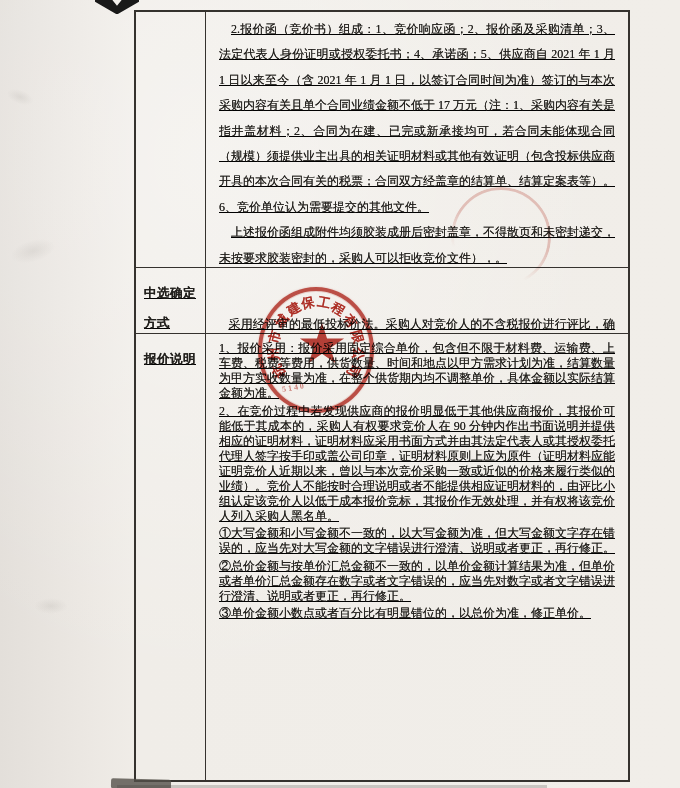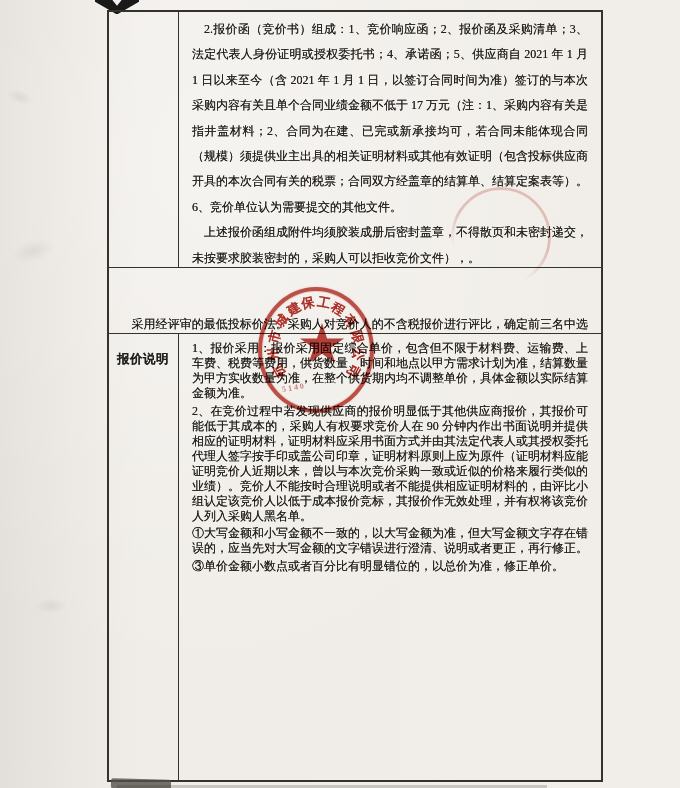--- a/index.html
+++ b/index.html
@@ -7,22 +7,22 @@
        font-family:"Liberation Serif","DejaVu Serif",serif;}
   .page{position:relative;width:680px;height:788px;overflow:hidden;
         background:
           radial-gradient(ellipse at 30% 20%, rgba(255,255,255,.35), rgba(255,255,255,0) 60%),
           linear-gradient(90deg,#e3dfda 0px,#ece8e3 90px,#f0ede8 140px,#f1eee9 100%);
   }
   
   .top-arrow{position:absolute;left:95px;top:-3px;width:44px;height:17px;background:#191919;
      clip-path:polygon(0 0,34% 0,50% 52%,66% 0,100% 0,100% 28%,52% 100%,48% 100%,0 28%);}
   
-  .tbl{position:absolute;left:107px;top:10px;width:496px;height:772px;
-       border:2px solid #35322e;box-sizing:border-box;background:transparent;}
+  .tbl{position:absolute;left:134px;top:10px;width:496px;height:772px;
+       border:2px solid #35322e;box-sizing:border-box;background:transparent;text-decoration:underline;}
   .row{display:flex;box-sizing:border-box;border-bottom:1.6px solid #35322e;overflow:hidden;}
   .row:last-child{border-bottom:none;}
   .row-1{height:256px;}
   .row-2{height:66px;}
   .row-3{height:446px;justify-content:flex-end;}
   .label-cell{width:70px;min-width:70px;box-sizing:border-box;border-right:1.6px solid #35322e;
        padding:10px 2px 0 8px;font-size:12.5px;line-height:30px;color:#22201d;
        letter-spacing:.5px;font-weight:600;}
   .content-cell{flex:1;box-sizing:border-box;padding:5px 13px 0 13px;color:#22201d;
        text-align:justify;overflow:hidden;}
@@ -74,31 +74,33 @@
 
     <div class="row row-1">
       <div class="label-cell"></div>
       <div class="content-cell cell-r1">
           <p>2.报价函（竞价书）组成：1、竞价响应函；2、报价函及采购清单；3、法定代表人身份证明或授权委托书；4、承诺函；5、供应商自 2021 年 1 月 1 日以来至今（含 2021 年 1 月 1 日，以签订合同时间为准）签订的与本次采购内容有关且单个合同业绩金额不低于 17 万元（注：1、采购内容有关是指井盖材料；2、合同为在建、已完或新承接均可，若合同未能体现合同（规模）须提供业主出具的相关证明材料或其他有效证明（包含投标供应商开具的本次合同有关的税票；合同双方经盖章的结算单、结算定案表等）。6、竞价单位认为需要提交的其他文件。</p>
           <p>上述报价函组成附件均须胶装成册后密封盖章，不得散页和未密封递交，未按要求胶装密封的，采购人可以拒收竞价文件），。</p>
         </div>
     </div>
 
     <div class="row row-2">
+      <div class="label-cell">中选确定方式</div>
       <div class="content-cell cell-r2">
           <p>采用经评审的最低投标价法。采购人对竞价人的不含税报价进行评比，确定前三名中选候选人并进行公示，在公示结束后由采购人自主确定最终中选人，达到优质采购的目的。评审时，如供应商U盘内的竞价文件电子版与纸质竞价文件不一致时，按照供应商提交的纸质竞价文件进行评审。</p>
         </div>
     </div>
 
     <div class="row row-3">
       <div class="label-cell">报价说明</div>
       <div class="content-cell cell-r3">
           <p>1、报价采用：报价采用固定综合单价，包含但不限于材料费、运输费、上车费、税费等费用，供货数量、时间和地点以甲方需求计划为准，结算数量为甲方实收数量为准，在整个供货期内均不调整单价，具体金额以实际结算金额为准。</p>
           <p>2、在竞价过程中若发现供应商的报价明显低于其他供应商报价，其报价可能低于其成本的，采购人有权要求竞价人在 90 分钟内作出书面说明并提供相应的证明材料，证明材料应采用书面方式并由其法定代表人或其授权委托代理人签字按手印或盖公司印章，证明材料原则上应为原件（证明材料应能证明竞价人近期以来，曾以与本次竞价采购一致或近似的价格来履行类似的业绩）。竞价人不能按时合理说明或者不能提供相应证明材料的，由评比小组认定该竞价人以低于成本报价竞标，其报价作无效处理，并有权将该竞价人列入采购人黑名单。</p>
           <p>①大写金额和小写金额不一致的，以大写金额为准，但大写金额文字存在错误的，应当先对大写金额的文字错误进行澄清、说明或者更正，再行修正。</p>
+          <p>②总价金额与按单价汇总金额不一致的，以单价金额计算结果为准，但单价或者单价汇总金额存在数字或者文字错误的，应当先对数字或者文字错误进行澄清、说明或者更正，再行修正。</p>
           <p>③单价金额小数点或者百分比有明显错位的，以总价为准，修正单价。</p>
         </div>
     </div>
 
   </div>
 
   <div class="seal">
     <div class="seal-ring"></div>
     <div class="seal-arc">
         <span class="seal-ch" style="left: 20.9162px; top: 84.0652px; transform: translate(-50%, -50%) rotate(-118deg);">杭</span>

